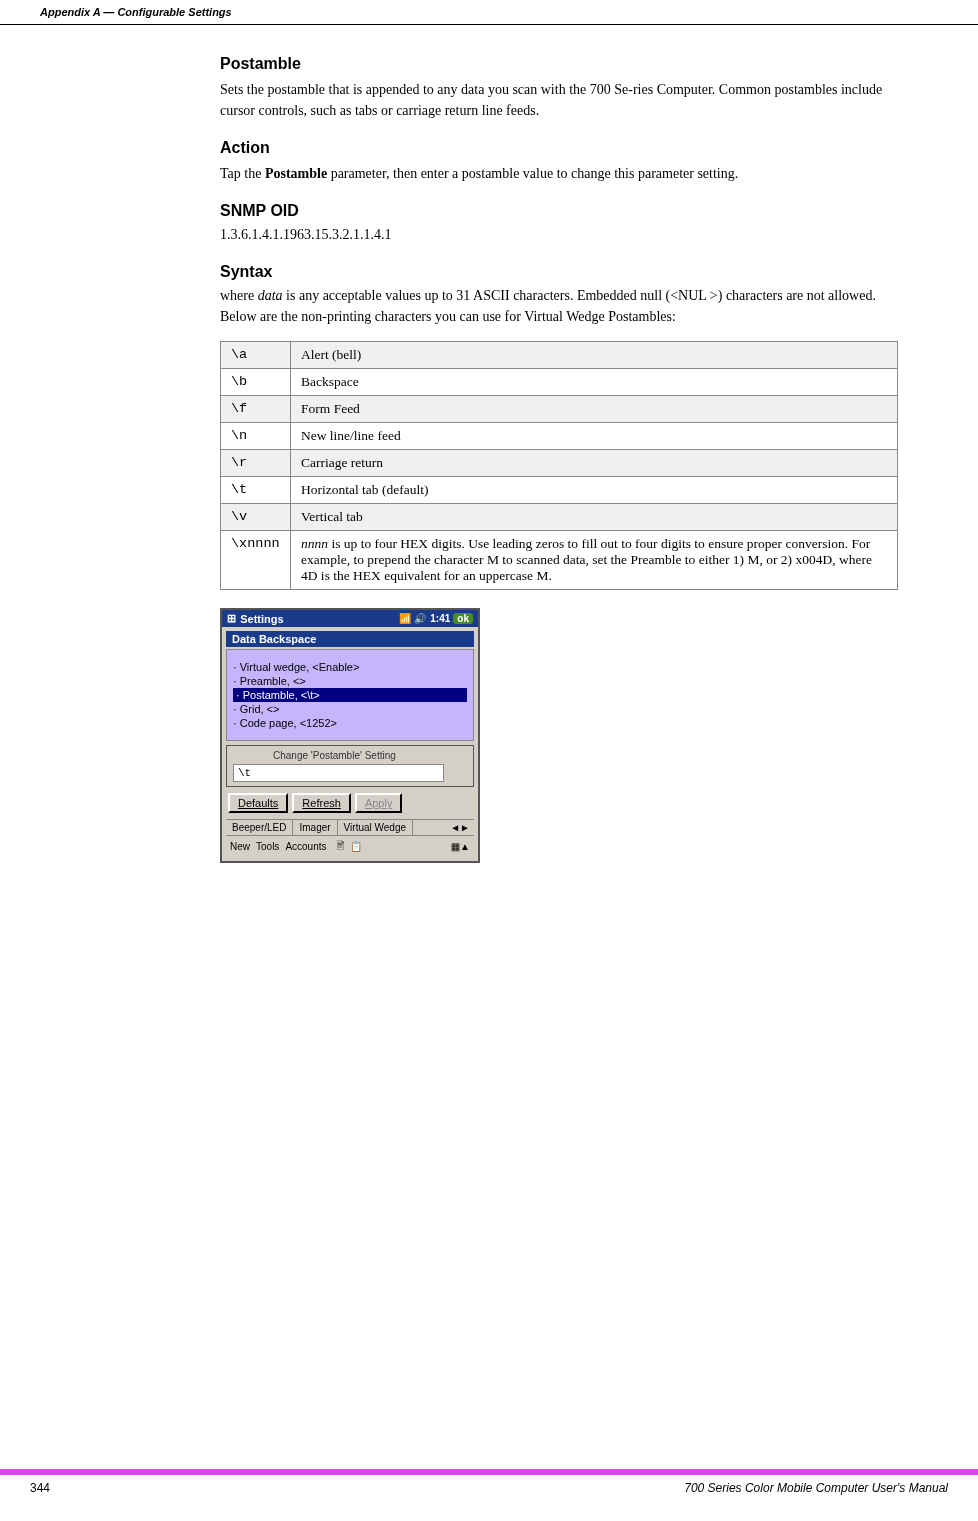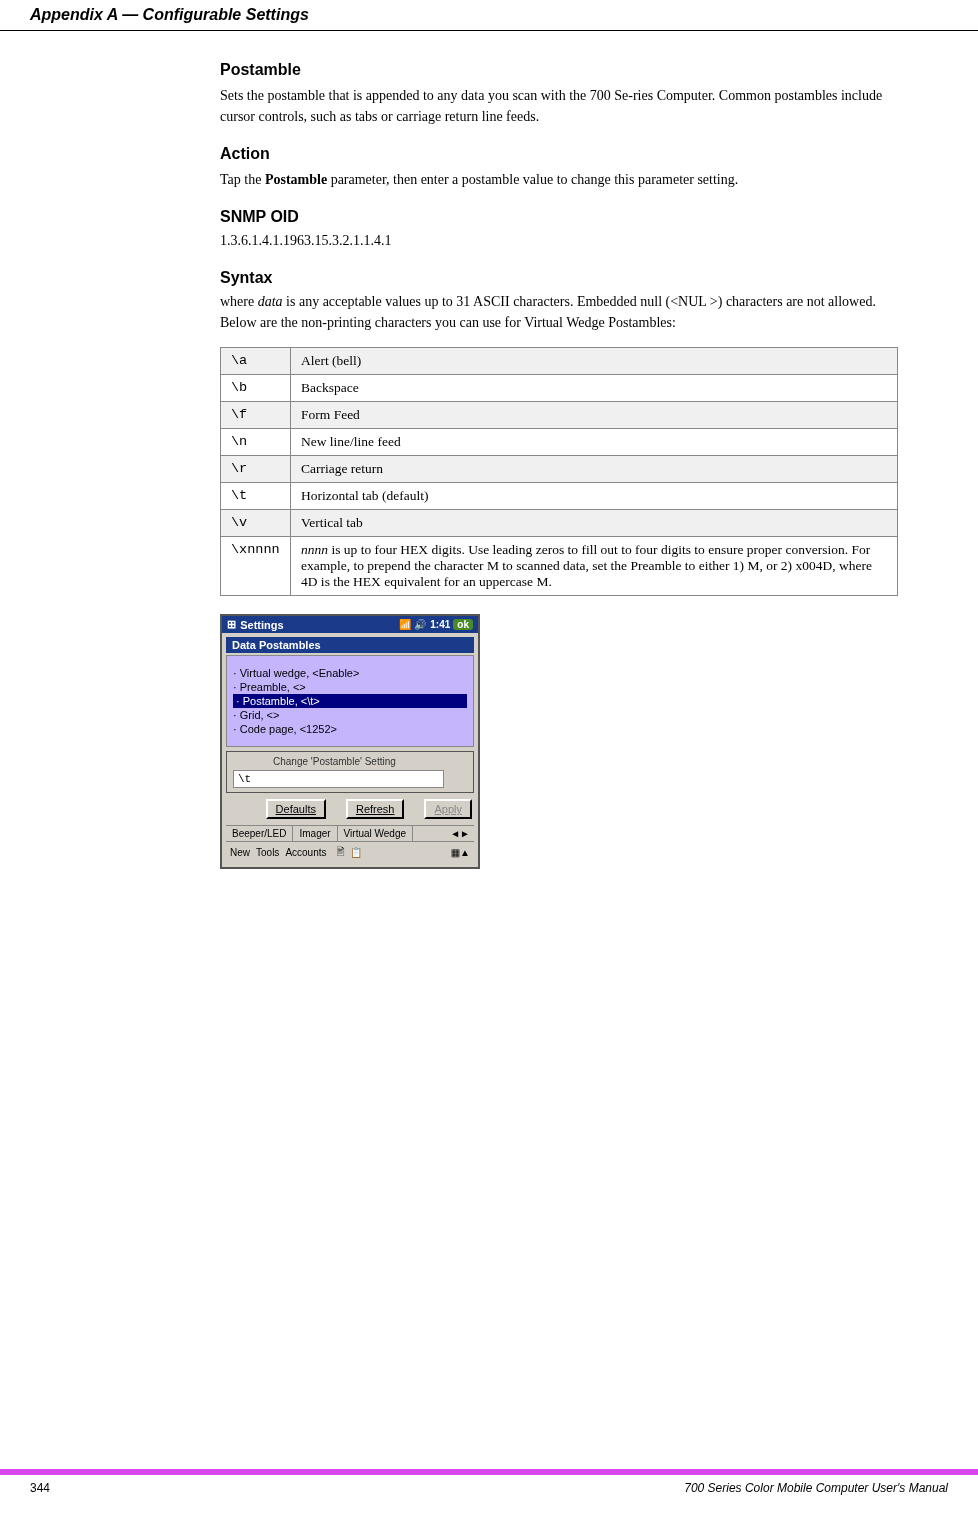--- a/index.html
+++ b/index.html
@@ -11,23 +11,23 @@
       width: 978px;
       min-height: 1521px;
       position: relative;
     }
 
     
     .header-bar {
       display: flex;
       justify-content: space-between;
       align-items: flex-start;
-      padding: 6px 30px 6px 30px;
+      padding: 6px 30px 6px 40px;
       border-bottom: 1px solid #000;
-      font-size: 16px;
+      font-size: 11px;
       font-style: italic;
       font-family: Arial, sans-serif;
     }
     .header-left { font-weight: bold; }
     .header-right { font-weight: bold; }
 
     
     .content {
       padding: 30px 80px 60px 220px;
     }
@@ -188,24 +188,23 @@
     .change-input {
       background: white;
       border: 1px solid #888;
       width: 90%;
       padding: 2px 4px;
       font-size: 11px;
       font-family: "Courier New", Courier, monospace;
     }
     .button-row {
       display: flex;
-      gap: 20px;
+      gap: 4px;
       margin-bottom: 4px;
       padding: 2px;
-      justify-content: flex-end;
     }
     .device-btn {
       background: #d4d0c8;
       border: 2px outset #fff;
       border-right-color: #555;
       border-bottom-color: #555;
       padding: 2px 8px;
       font-size: 11px;
       cursor: pointer;
       text-decoration: underline;
@@ -327,21 +326,21 @@
         <span>Settings</span>
       </div>
       <div class="device-titlebar-icons">
         <span>📶</span>
         <span>🔊</span>
         <span>1:41</span>
         <span class="ok-badge">ok</span>
       </div>
     </div>
     <div class="device-body">
-      <div class="section-label">Data Postambles</div>
+      <div class="section-label">Data Backspace</div>
       <div class="list-area" id="device-list-area">
       <div class="list-item">· Virtual wedge, &lt;Enable&gt;</div>
           <div class="list-item">· Preamble, &lt;&gt;</div>
           <div class="list-item selected">· Postamble, &lt;\t&gt;</div>
           <div class="list-item">· Grid, &lt;&gt;</div>
           <div class="list-item">· Code page, &lt;1252&gt;</div>
         </div>
       <div class="change-section">
         <div class="change-label">Change 'Postamble' Setting</div>
         <input class="change-input" type="text" value="\t" readonly="" style="">

